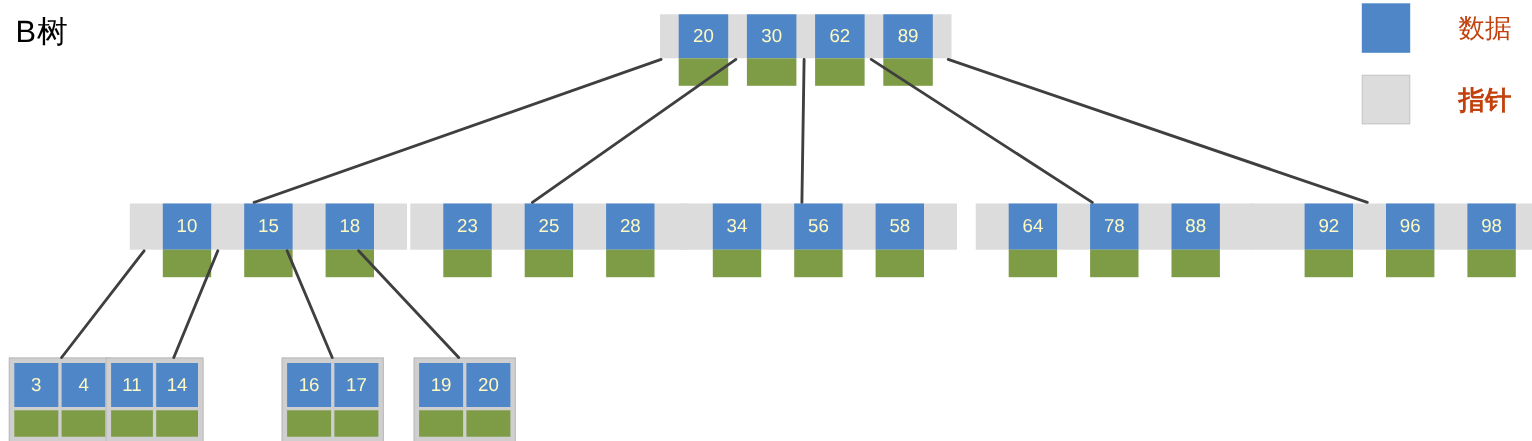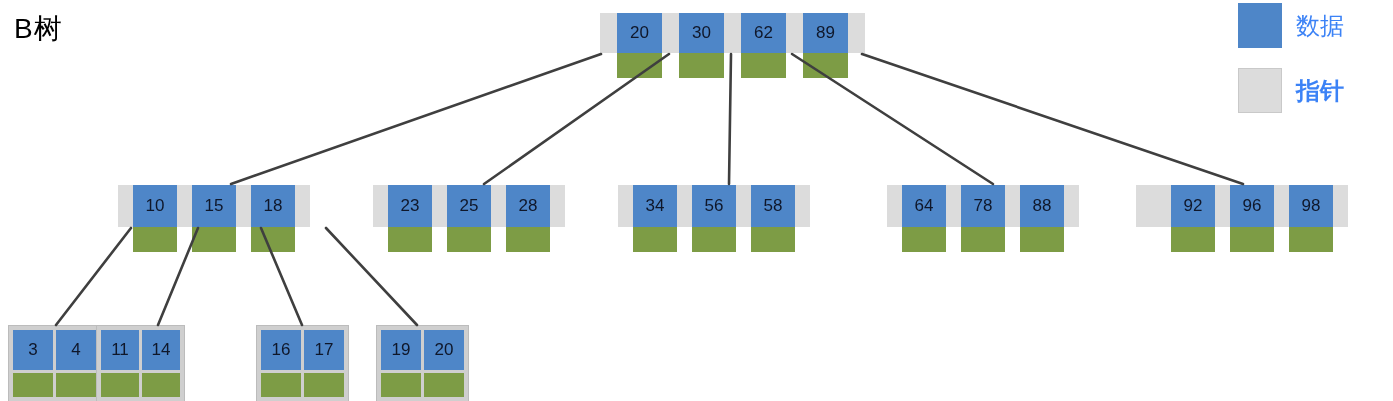--- a/index.html
+++ b/index.html
@@ -12,28 +12,28 @@
     letter-spacing:1px;
   }
   
   .node {
     position:absolute; background:#dcdcdc;
     display:flex; justify-content:space-evenly; align-items:flex-start;
     z-index:1;
   }
   .node .cell { display:flex; flex-direction:column; }
   .key {
-    background:#4e86c8; color:#0f172a; font-size:17px;
+    background:#4e86c8; color:#fef9c3; font-size:17px;
     display:flex; align-items:center; justify-content:center;
   }
   .ptr { background:#7d9c45; }
   .node.root { left:600px; top:13px; width:265px; height:40px; }
   .node.root .key { width:45px; height:40px; }
   .node.root .ptr { height:25px; }
-  .node.internal { top:185px; width:192px; height:42px; }
+  .node.internal { top:185px; width:252px; height:42px; }
   .node.internal .key { width:44px; height:42px; }
   .node.internal .ptr { height:25px; }
   .node.n1 { left:118px; }
   .node.n2 { left:373px; }
   .node.n3 { left:618px; }
   .node.n4 { left:887px; }
   .node.n5 { left:1136px;padding-left:20px; }
   
   .leaf {
     position:absolute; top:325px; background:#cfcfcf; border:1px solid #bcbcbc;
@@ -53,21 +53,21 @@
     z-index:3; pointer-events:none;
   }
   svg.edges line { stroke:#3f3f3f; stroke-width:2.6; stroke-linecap:round; }
   
   .legend { position:absolute; left:1238px; top:3px; width:150px; }
   .legend-row { position:absolute; left:0; display:flex; align-items:center; }
   .legend-row.r1 { top:0; }
   .legend-row.r2 { top:65px;font-weight:bold; }
   .swatch { width:44px; height:45px; display:inline-block; }
   .swatch.gray { border:1px solid #c9c9c9; box-sizing:border-box; }
-  .legend-label { margin-left:14px; font-size:24px; color:#3b82f6; }
+  .legend-label { margin-left:44px; font-size:24px; color:#c2410c; }
 </style>
 </head>
 <body>
 
 <div class="canvas">
 
   <div class="title">B树</div>
 
   <svg class="edges" viewBox="0 0 1393 401" xmlns="http://www.w3.org/2000/svg">
       <line x1="601" y1="54" x2="231" y2="184" stroke="#3f3f3f"></line>

